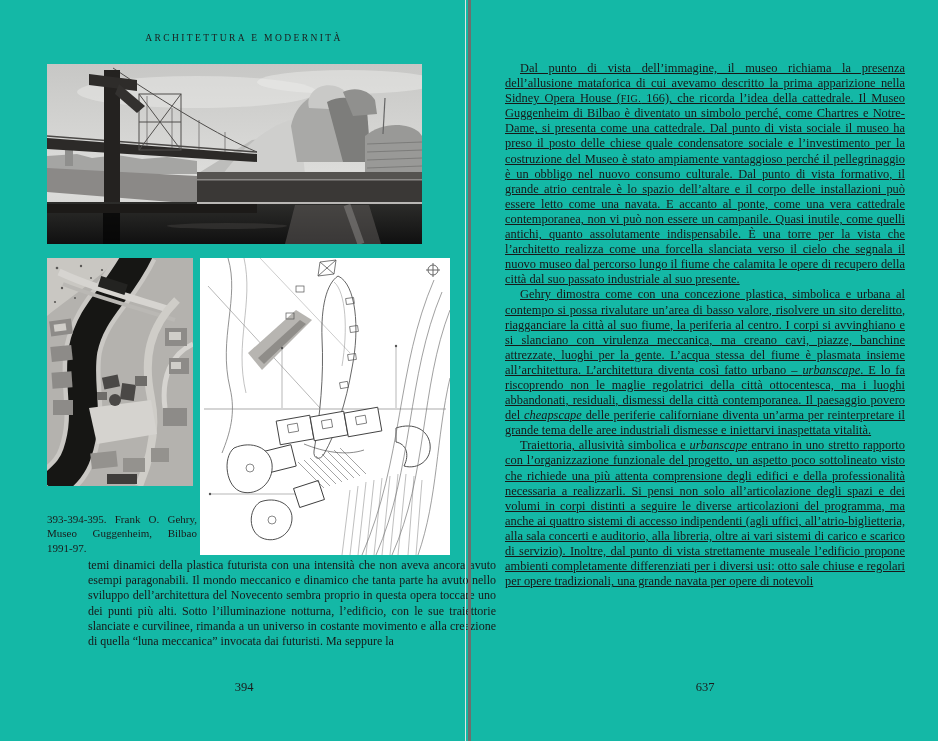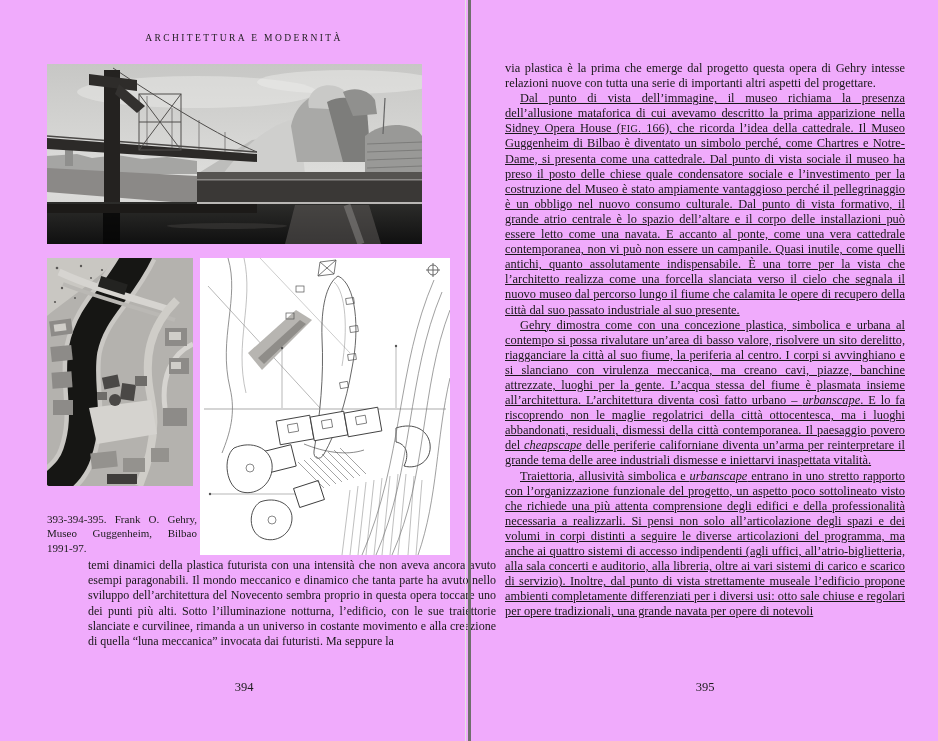--- a/index.html
+++ b/index.html
@@ -1,20 +1,20 @@
 <!DOCTYPE html>
 <html><head>
 <meta charset="utf-8">
 <style>
   html,body{margin:0;padding:0;}
   body{
     width:938px;height:741px;background:#ffffff;position:relative;overflow:hidden;
     font-family:"Liberation Serif", serif;color:#1a1a1a;
   }
-  .spread{position:absolute;inset:0;background:#f0abfc;}
+  .spread{position:absolute;inset:0;background:#14b8a6;}
   .gutter-light{position:absolute;left:465px;top:0;width:1px;height:741px;background:#e2e2e0;}
   .gutter-dark{position:absolute;left:468px;top:0;width:3px;height:741px;background:#6f6f6d;}
   .page{position:absolute;top:0;height:741px;}
   .page-left{left:0;width:465px;}
   .page-right{left:472px;width:466px;}
   .running-head{
     position:absolute;top:33px;text-align:center;
     font-size:9.5px;letter-spacing:2.4px;color:#1c1c1c;white-space:nowrap;
   }
   .page-left .running-head{left:40px;width:408px;}
@@ -279,22 +279,21 @@
 
     <div class="page-number">394</div>
   </div>
 
   <div class="gutter-light"></div>
   <div class="gutter-dark"></div>
 
   <div class="page page-right">
 
     <div class="body-text body-right">
-        <p class="para"><span>via plastica è la prima che emerge dal progetto questa opera di Gehry intesse relazioni nuove con tutta una serie di importanti altri aspetti del progettare.</span></p>
         <p class="para indent"><span>Dal punto di vista dell’immagine, il museo richiama la presenza dell’allusione mataforica di cui avevamo descritto la prima apparizione nella Sidney Opera House (</span><span class="seg-smallcaps">FIG.</span><span> 166), che ricorda l’idea della cattedrale. Il Museo Guggenheim di Bilbao è diventato un simbolo perché, come Chartres e Notre-Dame, si presenta come una cattedrale. Dal punto di vista sociale il museo ha preso il posto delle chiese quale condensatore sociale e l’investimento per la costruzione del Museo è stato ampiamente vantaggioso perché il pellegrinaggio è un obbligo nel nuovo consumo culturale. Dal punto di vista formativo, il grande atrio centrale è lo spazio dell’altare e il corpo delle installazioni può essere letto come una navata. E accanto al ponte, come una vera cattedrale contemporanea, non vi può non essere un campanile. Quasi inutile, come quelli antichi, quanto assolutamente indispensabile. È una torre per la vista che l’architetto realizza come una forcella slanciata verso il cielo che segnala il nuovo museo dal percorso lungo il fiume che calamita le opere di recupero della città dal suo passato industriale al suo presente.</span></p>
         <p class="para indent"><span>Gehry dimostra come con una concezione plastica, simbolica e urbana al contempo si possa rivalutare un’area di basso valore, risolvere un sito derelitto, riagganciare la città al suo fiume, la periferia al centro. I corpi si avvinghiano e si slanciano con virulenza meccanica, ma creano cavi, piazze, banchine attrezzate, luoghi per la gente. L’acqua stessa del fiume è plasmata insieme all’architettura. L’architettura diventa così fatto urbano – </span><span class="seg-italic">urbanscape</span><span>. E lo fa riscoprendo non le maglie regolatrici della città ottocentesca, ma i luoghi abbandonati, residuali, dismessi della città contemporanea. Il paesaggio povero del </span><span class="seg-italic">cheapscape</span><span> delle periferie californiane diventa un’arma per reinterpretare il grande tema delle aree industriali dismesse e iniettarvi inaspettata vitalità.</span></p>
         <p class="para indent"><span>Traiettoria, allusività simbolica e </span><span class="seg-italic">urbanscape</span><span> entrano in uno stretto rapporto con l’organizzazione funzionale del progetto, un aspetto poco sottolineato visto che richiede una più attenta comprensione degli edifici e della professionalità necessaria a realizzarli. Si pensi non solo all’articolazione degli spazi e dei volumi in corpi distinti a seguire le diverse articolazioni del programma, ma anche ai quattro sistemi di accesso indipendenti (agli uffici, all’atrio-biglietteria, alla sala concerti e auditorio, alla libreria, oltre ai vari sistemi di carico e scarico di servizio). Inoltre, dal punto di vista strettamente museale l’edificio propone ambienti completamente differenziati per i diversi usi: otto sale chiuse e regolari per opere tradizionali, una grande navata per opere di notevoli</span></p>
       </div>
 
-    <div class="page-number">395</div>
+    <div class="page-number">637</div>
   </div>
 
 </div>
 
 </body></html>

